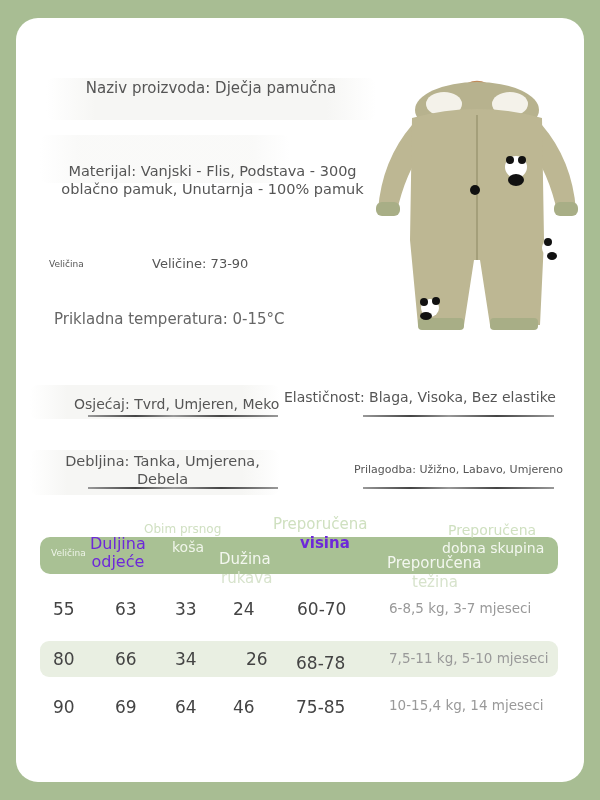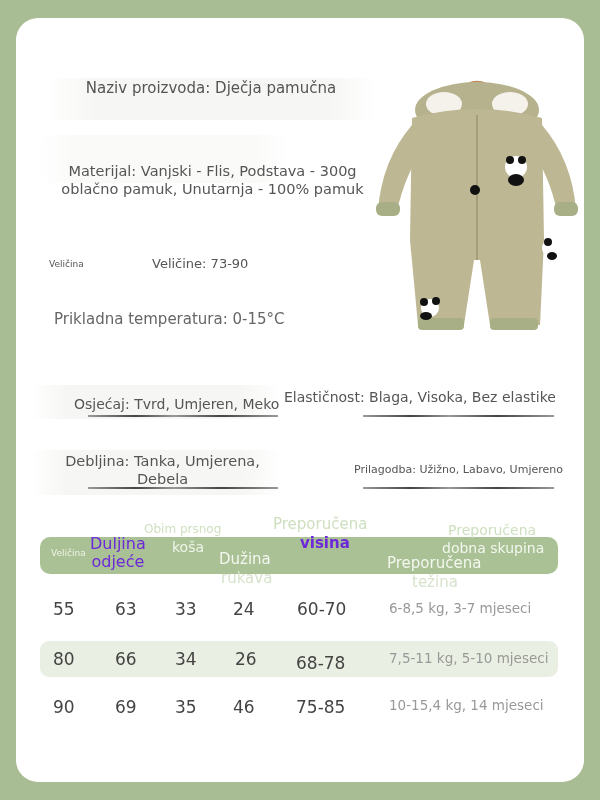--- a/index.html
+++ b/index.html
@@ -119,24 +119,24 @@
   <div class="cell" style="left:115px;top:599px;">63</div>
   <div class="cell" style="left:175px;top:599px;">33</div>
   <div class="cell" style="left:233px;top:599px;">24</div>
   <div class="cell" style="left:285px;top:599px;margin-left:12px;">60-70</div>
   <div class="cell small" style="left:389px;top:600px;">6-8,5 kg, 3-7 mjeseci</div>
 </div>
 <div>
   <div class="cell" style="left:53px;top:649px;">80</div>
   <div class="cell" style="left:115px;top:649px;">66</div>
   <div class="cell" style="left:175px;top:649px;">34</div>
-  <div class="cell" style="left:235px;top:649px;text-align:center;">26</div>
+  <div class="cell" style="left:246px;top:649px;text-align:center;">26</div>
   <div class="cell" style="left:296px;top:653px;">68-78</div>
   <div class="cell small" style="left:389px;top:650px;">7,5-11 kg, 5-10 mjeseci</div>
 </div>
 <div>
   <div class="cell" style="left:53px;top:697px;">90</div>
   <div class="cell" style="left:115px;top:697px;">69</div>
-  <div class="cell" style="left:175px;top:697px;">35</div>
+  <div class="cell" style="left:175px;top:697px;">64</div>
   <div class="cell" style="left:233px;top:697px;">46</div>
   <div class="cell" style="left:296px;top:697px;">75-85</div>
   <div class="cell small" style="left:389px;top:697px;">10-15,4 kg, 14 mjeseci</div>
 </div>
 
 </body></html>

